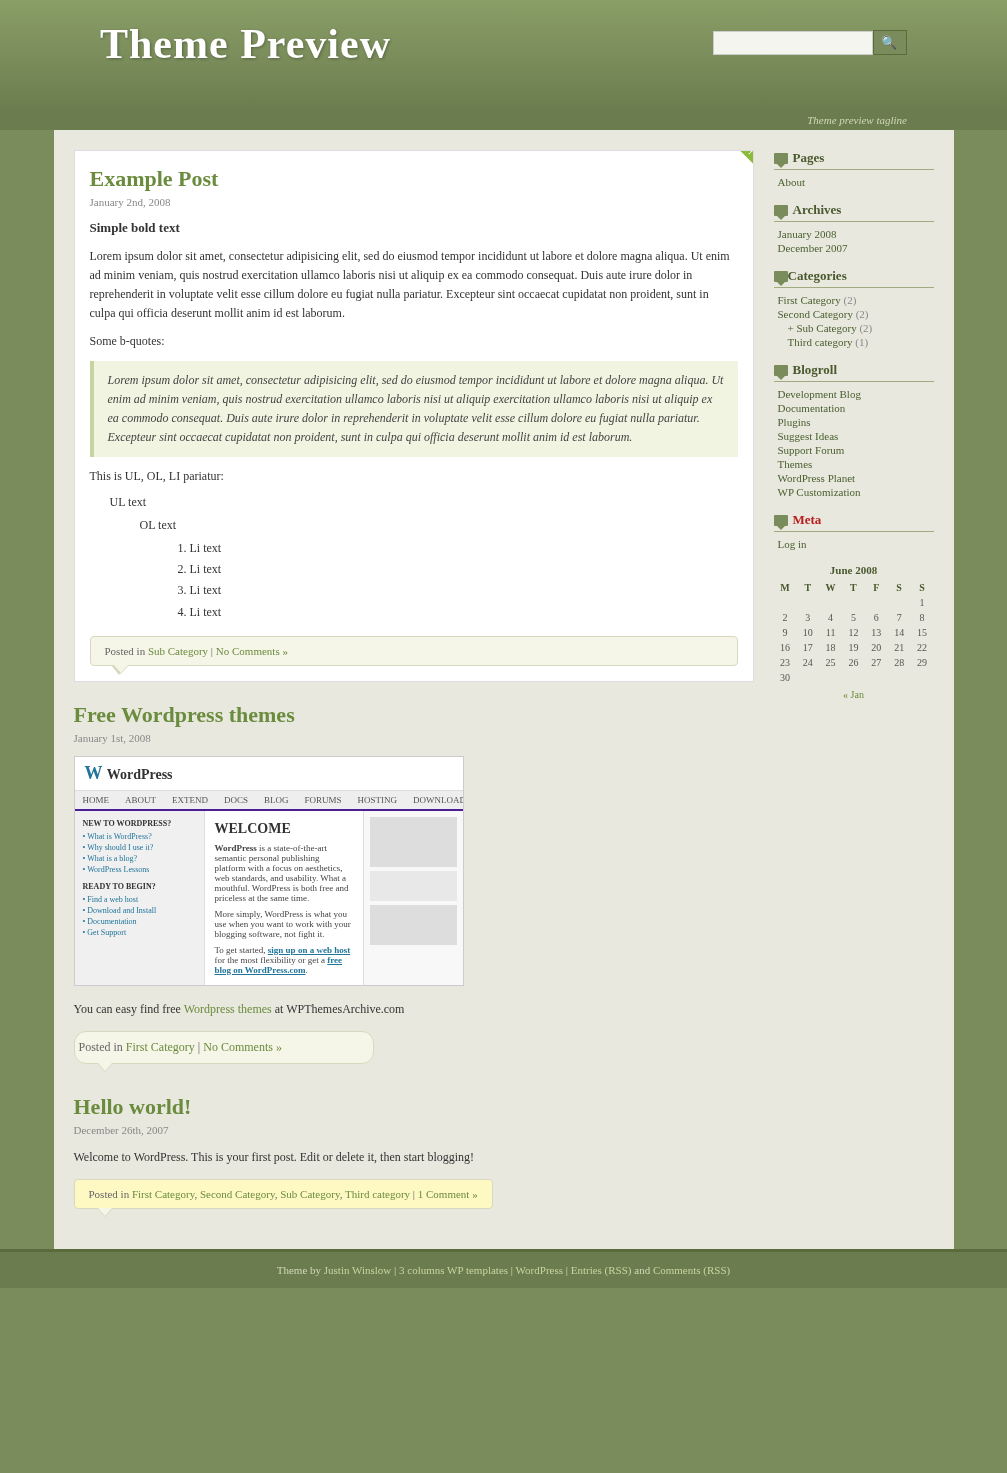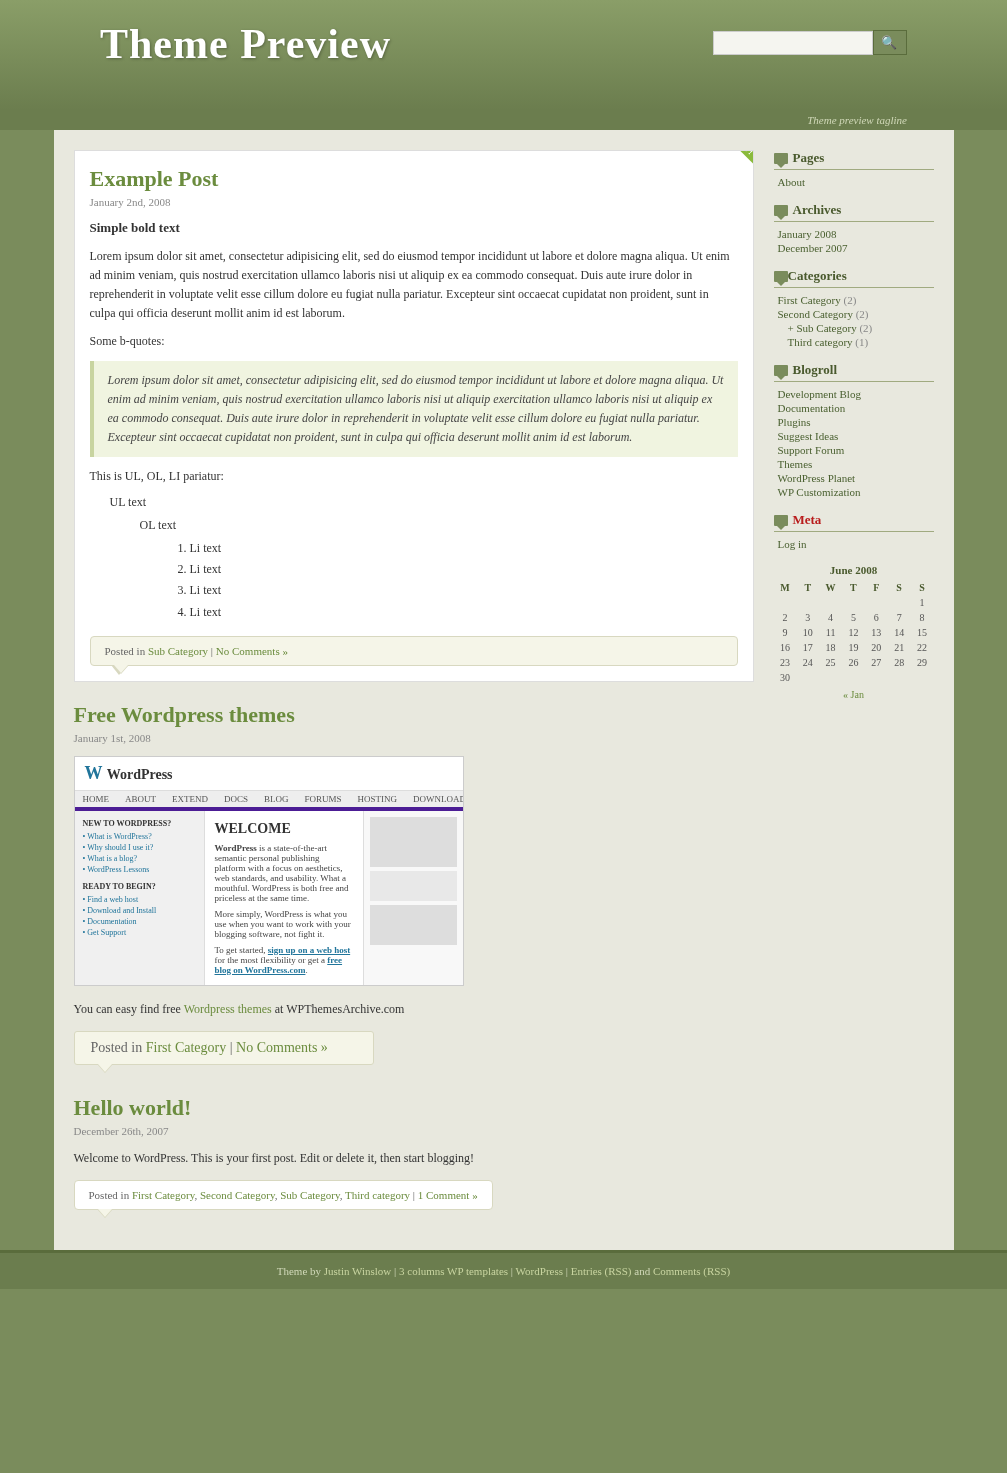--- a/index.html
+++ b/index.html
@@ -260,21 +260,21 @@
       <div style="margin-bottom:20px;">
         <a class="post-title" href="#" style="font-size:22px;color:#6b8c3e;font-weight:bold;text-decoration:none;display:block;margin-bottom:4px;">Free Wordpress themes</a>
         <div class="post-date" style="color:#888;font-size:11px;margin-bottom:12px;">January 1st, 2008</div>
 
         
         <div style="width:390px;height:230px;background:#f8f8f5;border:1px solid #ccc;margin-bottom:14px;display:flex;flex-direction:column;align-items:flex-start;justify-content:flex-start;overflow:hidden;position:relative;">
 
           <div style="width:100%;background:#fff;padding:6px 10px;border-bottom:1px solid #ddd;display:flex;align-items:center;gap:10px;">
             <div style="font-size:18px;font-weight:bold;color:#21759b;">W <span style="color:#333;font-size:14px;font-weight:bold;">WordPress</span></div>
           </div>
-          <div style="width:100%;background:#eee;height:20px;display:flex;align-items:center;padding:0 8px;gap:16px;font-size:9px;color:#555;border-bottom:4px solid #4c1d95;">
+          <div style="width:100%;background:#eee;height:20px;display:flex;align-items:center;padding:0 8px;gap:16px;font-size:9px;color:#555;border-bottom:2px solid #4c1d95;">
             <span>HOME</span>
               <span>ABOUT</span>
               <span>EXTEND</span>
               <span>DOCS</span>
               <span>BLOG</span>
               <span>FORUMS</span>
               <span>HOSTING</span>
               <span>DOWNLOAD</span>
           </div>
           <div style="display:flex;width:100%;flex:1;background:#fff;">
@@ -301,35 +301,35 @@
               <div style="background:#e8e8e8;height:30px;margin-bottom:4px;"></div>
               <div style="background:#ddd;height:40px;"></div>
             </div>
           </div>
         </div>
 
         <div style="font-size:12px;line-height:1.6;margin-bottom:12px;">
           You can easy find free <a href="#" style="color:#6b8c3e;text-decoration:none;">Wordpress themes</a> at WPThemesArchive.com
         </div>
 
-        <div style="background:#f5f5e8;border:1px solid #d8d8c0;border-radius:3px;padding:8px 16px;font-size:14px;color:#666;position:relative;display:inline-block;min-width:300px;">
+        <div style="background:#f5f5e8;border:1px solid #d8d8c0;border-radius:12px;padding:8px 4px;font-size:12px;color:#666;position:relative;display:inline-block;min-width:300px;">
           <span>Posted in </span>
           <a href="#" style="color:#6b8c3e;text-decoration:none;">First Category</a>
           <span> | </span>
           <a href="#" style="color:#6b8c3e;text-decoration:none;">No Comments »</a>
           <div style="position:absolute;bottom:-9px;left:22px;width:0;height:0;border-left:8px solid transparent;border-right:8px solid transparent;border-top:9px solid #d8d8c0;"></div>
           <div style="position:absolute;bottom:-8px;left:23px;width:0;height:0;border-left:7px solid transparent;border-right:7px solid transparent;border-top:8px solid #f5f5e8;"></div>
         </div>
       </div>
 
       <div style="margin-bottom:20px;margin-top:30px;">
         <a class="post-title" href="#" style="font-size:22px;color:#6b8c3e;font-weight:bold;text-decoration:none;display:block;margin-bottom:4px;">Hello world!</a>
         <div class="post-date" style="color:#888;font-size:11px;margin-bottom:12px;">December 26th, 2007</div>
         <div style="font-size:12px;line-height:1.6;margin-bottom:12px;">Welcome to WordPress. This is your first post. Edit or delete it, then start blogging!</div>
-        <div style="background:#ffffff;border:1px solid #d8d8c0;border-radius:4px;padding:8px 14px;font-size:11px;color:#666;position:relative;display:inline-block;min-width:380px;">
+        <div style="background:#fef9c3;border:1px solid #d8d8c0;border-radius:4px;padding:8px 14px;font-size:11px;color:#666;position:relative;display:inline-block;min-width:380px;">
           <span>Posted in </span>
           <a href="#" style="color:#6b8c3e;text-decoration:none;">First Category</a><span>, </span>
           <a href="#" style="color:#6b8c3e;text-decoration:none;">Second Category</a><span>, </span>
           <a href="#" style="color:#6b8c3e;text-decoration:none;">Sub Category</a><span>, </span>
           <a href="#" style="color:#6b8c3e;text-decoration:none;">Third category</a>
           <span> | </span>
           <a href="#" style="color:#6b8c3e;text-decoration:none;">1 Comment »</a>
           <div style="position:absolute;bottom:-9px;left:22px;width:0;height:0;border-left:8px solid transparent;border-right:8px solid transparent;border-top:9px solid #d8d8c0;"></div>
           <div style="position:absolute;bottom:-8px;left:23px;width:0;height:0;border-left:7px solid transparent;border-right:7px solid transparent;border-top:8px solid #f5f5e8;"></div>
         </div>

